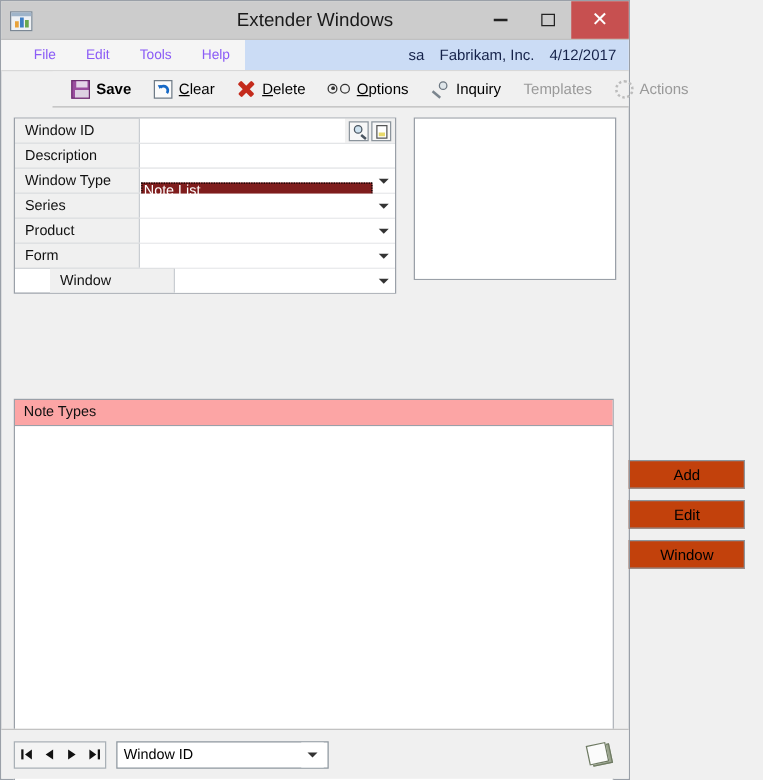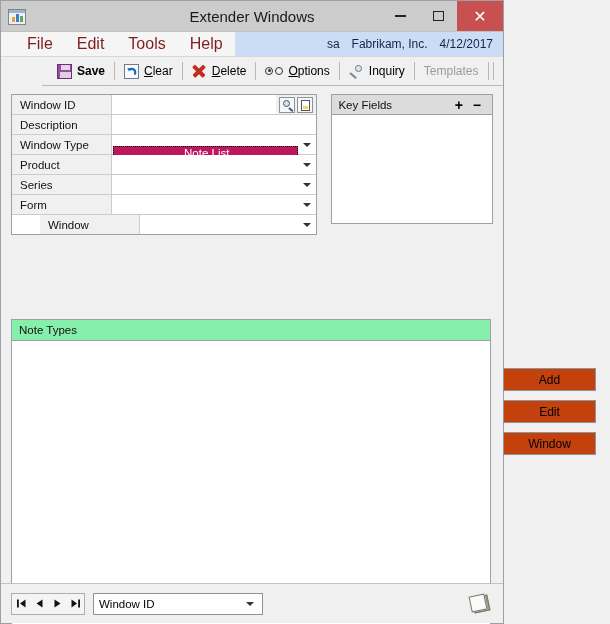--- a/index.html
+++ b/index.html
@@ -61,21 +61,21 @@
   .win-btn.max span { display:block; width:11px; height:10px; border:1.5px solid #222; box-sizing:border-box; }
   .win-btn.close { background: #c75050; color: #fff; width: 46px; font-size: 16px; }
   
   .menubar {
     height: 24px; flex: none; display: flex; align-items: stretch;
     background: #f5f5f5;
     border-bottom: 1px solid #d8d8d8;
   }
   .menu-left { display: flex; align-items: center; background: #f5f5f5; padding-left: 14px; }
   .menu-item {
-    padding: 0 12px; font-size: 16px; color: #7f1d1d; line-height: 24px;
+    padding: 0 12px; font-size: 11px; color: #8b5cf6; line-height: 24px;
   }
   .menu-right {
     flex: 1; background: #cbdcf5;
     display: flex; align-items: center; justify-content: flex-end;
     padding-right: 10px; gap: 12px;
     font-size: 12px; color: #15224a;
   }
   
   .toolbar {
     height: 28px; flex: none; display: flex; align-items: center;
@@ -133,36 +133,36 @@
   }
   .btn-lookup::before { content:""; position:absolute; left:3px; top:2px; width:7px; height:7px; border:1.6px solid #4a5560; border-radius:50%; box-sizing:border-box; background:#cfe3f0; }
   .btn-lookup::after { content:""; position:absolute; left:9px; top:9px; width:5px; height:1.8px; background:#4a5560; transform:rotate(40deg); transform-origin:left center; }
   .btn-newdoc::before { content:""; position:absolute; left:3px; top:2px; width:9px; height:11px; background:#fff; border:1px solid #555; box-sizing:border-box; }
   .btn-newdoc::after { content:""; position:absolute; left:5px; top:8px; width:5px; height:3px; background:#e8d96a; }
   .dropdown { flex:1; background:#fff; display:flex; align-items:center; position:relative; }
   .dd-value { flex:1; font-size:11.5px; padding-left:3px; color:#000; white-space:nowrap; overflow:hidden; }
   .dd-arrow { width:18px; display:flex; align-items:center; justify-content:center; color:#333; font-size:9px; background:#fff; }
   .dd-arrow::before { content:""; width:0; height:0; border-left:4px solid transparent; border-right:4px solid transparent; border-top:4px solid #333; }
   .dropdown.selected .dd-value {
-    background:#be185d; color:#fff; outline:1px dotted #000; outline-offset:-1px;
-    margin:19px 0 1px 1px; padding-left:2px; line-height:15px;text-align:center;
+    background:#7f1d1d; color:#fff; outline:1px dotted #000; outline-offset:-1px;
+    margin:19px 0 1px 1px; padding-left:2px; line-height:15px;
   }
   
   .keyfields { width:196px; border:1px solid #9aa0a8; box-sizing:border-box; display:flex; flex-direction:column; background:#fff; height:130px; }
   .kf-head { height:19px; background:#dcdcdc; border-bottom:1px solid #9aa0a8; display:flex; align-items:center; padding:0 6px; }
   .kf-title { font-size:11.5px; color:#111; flex:1; }
   .kf-btn { font-size:14px; font-weight:bold; color:#000; padding:0 5px; line-height:12px; }
   .kf-list { flex:1; background:#fff; }
   
   .notetypes {
     position:absolute; left:10px; top:233px; width:480px; height:332px;
     border:1px solid #9aa0a8; box-sizing:border-box; background:#fff;
     display:flex; flex-direction:column;
   }
-  .nt-head { height:20px; background:#86efac; border-bottom:1px solid #9aa0a8; display:flex; align-items:center; padding-left:7px; }
+  .nt-head { height:20px; background:#fca5a5; border-bottom:1px solid #9aa0a8; display:flex; align-items:center; padding-left:7px; }
   .nt-title { font-size:11.5px; color:#111; }
   .nt-list { flex:1; background:#fff; }
   
   .side-btns { position:absolute; left:502px; top:282px; display:flex; flex-direction:column; gap:9px; }
   .sbtn {
     width:93px; height:23px; border:1px solid #8d949b; background:#c2410c;
     font-size:12px; color:#000; display:flex; align-items:center; justify-content:center;
     box-sizing:border-box;
   }
   
@@ -262,20 +262,24 @@
     <div class="tb-sep"></div>
     <div class="tb-item">
       <span class="ico-inq"></span>
       <span class="tb-label">Inquiry</span>
     </div>
     <div class="tb-sep"></div>
     <div class="tb-item">
       <span class="tb-label disabled">Templates</span>
     </div>
     <div class="tb-sep"></div>
+    <div class="tb-item">
+      <span class="ico-act"></span>
+      <span class="tb-label disabled">Actions</span>
+    </div>
     <div class="tb-sep"></div>
   </div>
 
   <div class="body">
 
     <div class="form-area">
 
       <div class="fields">
 
         <div class="frow">
@@ -300,31 +304,31 @@
           <div class="flabel">Window Type</div>
           <div class="fctl">
             <div class="dropdown selected">
               <div class="dd-value">Note List</div>
               <div class="dd-arrow"></div>
             </div>
           </div>
         </div>
 
         <div class="frow">
-          <div class="flabel">Product</div>
+          <div class="flabel">Series</div>
           <div class="fctl">
             <div class="dropdown">
               <div class="dd-value"></div>
               <div class="dd-arrow"></div>
             </div>
           </div>
         </div>
 
         <div class="frow">
-          <div class="flabel">Series</div>
+          <div class="flabel">Product</div>
           <div class="fctl">
             <div class="dropdown">
               <div class="dd-value"></div>
               <div class="dd-arrow"></div>
             </div>
           </div>
         </div>
 
         <div class="frow">
           <div class="flabel">Form</div>
@@ -342,25 +346,20 @@
             <div class="dropdown">
               <div class="dd-value"></div>
               <div class="dd-arrow"></div>
             </div>
           </div>
         </div>
 
       </div>
 
       <div class="keyfields">
-        <div class="kf-head">
-          <div class="kf-title">Key Fields</div>
-          <div class="kf-btn">+</div>
-          <div class="kf-btn">−</div>
-        </div>
         <div class="kf-list"></div>
       </div>
 
     </div>
 
     <div class="notetypes">
       <div class="nt-head">
         <div class="nt-title">Note Types</div>
       </div>
       <div class="nt-list"></div>

